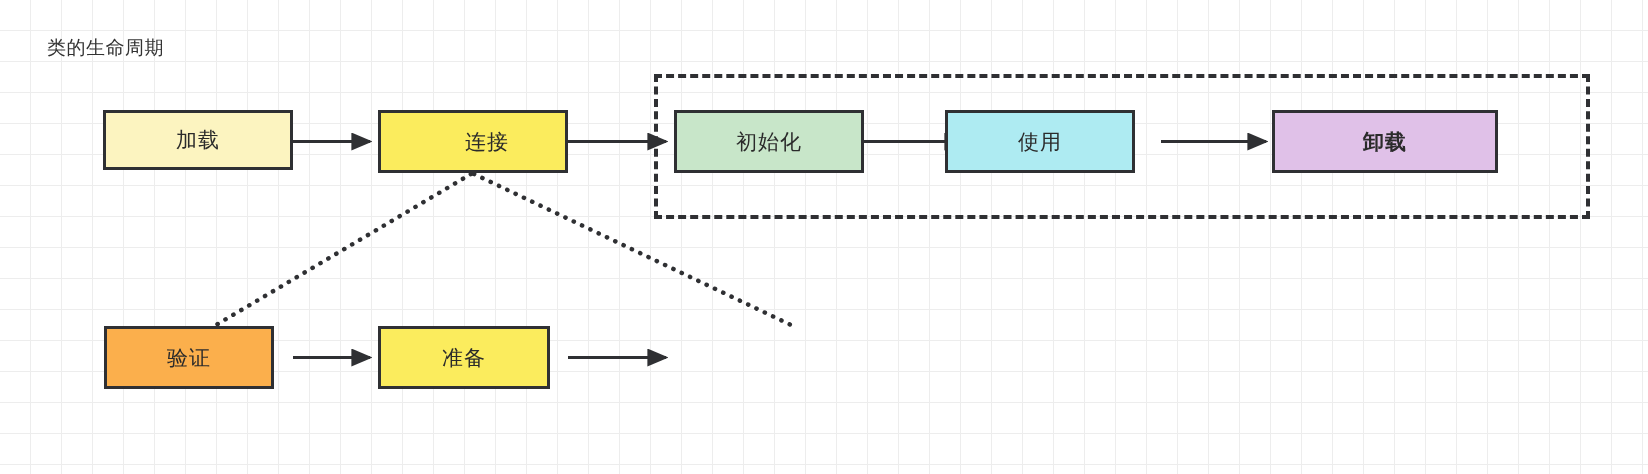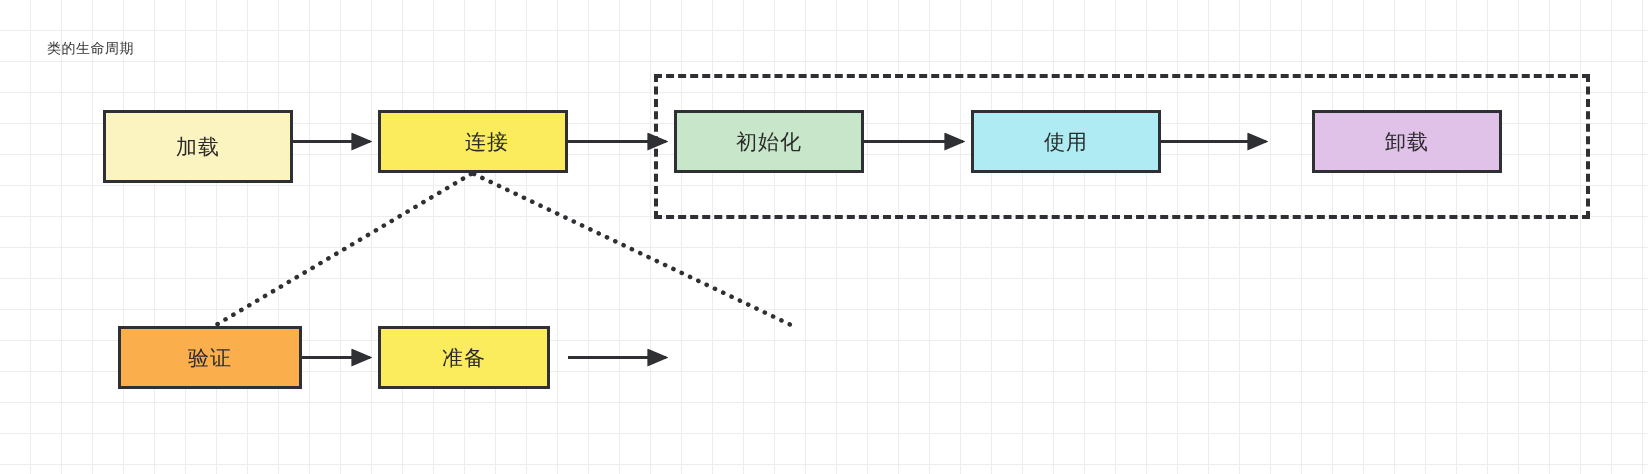--- a/index.html
+++ b/index.html
@@ -33,21 +33,21 @@
     top: 0;
     width: 1648px;
     height: 474px;
     pointer-events: none;
   }
 
   .diagram-title {
     position: absolute;
     left: 47px;
     top: 34px;
-    font-size: 14px;
+    font-size: 19px;
     line-height: 28px;
     color: #333333;
     letter-spacing: 0.5px;
     white-space: nowrap;
   }
 
   .node {
     position: absolute;
     box-sizing: border-box;
     border: 3px solid #2f3033;
@@ -93,41 +93,41 @@
 
     <line x1="568" y1="357.5" x2="666" y2="357.5" stroke="#2f3033" stroke-width="3" marker-end="url(#arrowhead)"></line>
 
     <line x1="471" y1="174" x2="216" y2="325" stroke="#2f3033" stroke-width="4.5" stroke-linecap="round" stroke-dasharray="0.2 9"></line>
 
     <line x1="474" y1="174" x2="791" y2="325" stroke="#2f3033" stroke-width="4.5" stroke-linecap="round" stroke-dasharray="0.2 9"></line>
   </svg>
 
   <div class="group-box" style="left:654px; top:74px; width:936px; height:145px;"></div>
 
-  <div class="node" style="left:103px; top:110px; width:190px; height:73px; background:#fcf4c0;">
+  <div class="node" style="left:103px; top:110px; width:190px; height:60px; background:#fcf4c0;">
     <span>加载</span>
   </div>
 
   <div class="node" style="left:378px; top:110px; width:190px; height:63px; background:#fbec5d;padding-left:28px;">
     <span>连接</span>
   </div>
 
   <div class="node" style="left:674px; top:110px; width:190px; height:63px; background:#c8e6c9;text-align:right;">
     <span>初始化</span>
   </div>
 
-  <div class="node" style="left:971px; top:110px; width:190px; height:63px; background:#aeebf2;">
+  <div class="node" style="left:945px; top:110px; width:190px; height:63px; background:#aeebf2;">
     <span>使用</span>
   </div>
 
-  <div class="node" style="left:1312px; top:110px; width:190px; height:63px; background:#e0c1e8;">
+  <div class="node" style="left:1272px; top:110px; width:226px; height:63px; background:#e0c1e8;font-weight:bold;">
     <span>卸载</span>
   </div>
 
-  <div class="node" style="left:118px; top:326px; width:184px; height:63px; background:#fbaf4c;">
+  <div class="node" style="left:104px; top:326px; width:170px; height:63px; background:#fbaf4c;">
     <span>验证</span>
   </div>
 
   <div class="node" style="left:378px; top:326px; width:172px; height:63px; background:#fbec5d;">
     <span>准备</span>
   </div>
 
 
 </div>
 

